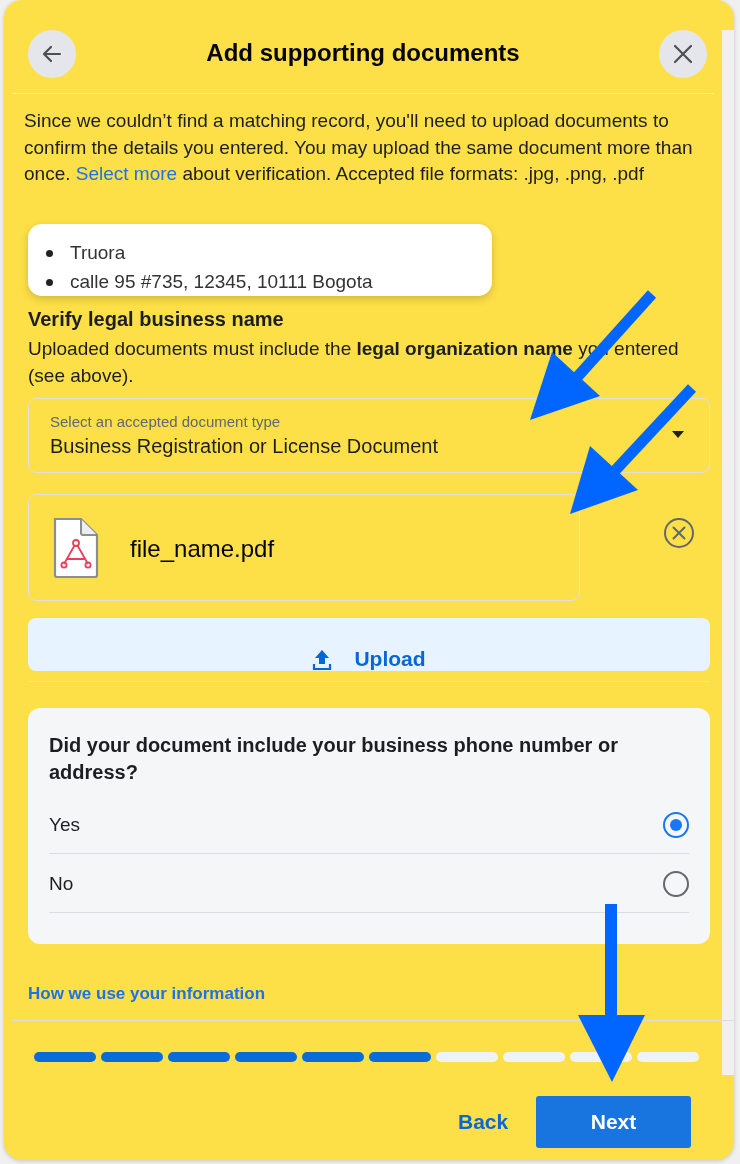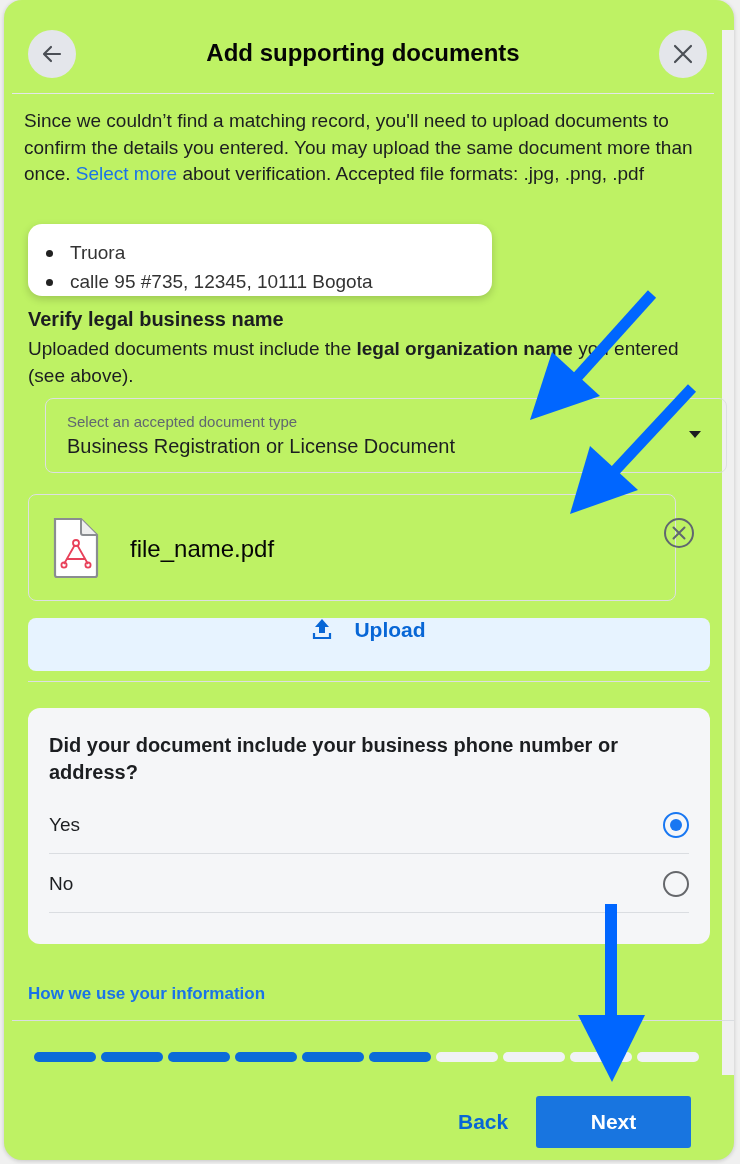--- a/index.html
+++ b/index.html
@@ -1,20 +1,20 @@
 <!DOCTYPE html>
 <html><head>
   <meta charset="utf-8">
   <style>
     * { box-sizing: border-box; margin: 0; padding: 0; }
     html, body { width: 740px; height: 1164px; background: #f0f0f0; overflow: hidden; }
     body { font-family: "Liberation Sans", sans-serif; color: #1c1e21; position: relative; }
     .dialog {
       position: absolute; left: 4px; top: 0; width: 730px; height: 1160px;
-      background: #bef264; border-radius: 18px;
+      background: #fde047; border-radius: 18px;
       box-shadow: 0 1px 4px rgba(0,0,0,0.18);
       overflow: hidden;
     }
     .scroll-track {
       position: absolute; left: 718px; top: 30px; width: 12px; height: 1045px;
       background: #f0f0f0;
     }
     .header {
       position: absolute; left: 8px; top: 0; width: 702px; height: 94px;
       border-bottom: 1px solid #e4e6eb;
@@ -45,38 +45,38 @@
     }
     .entered-card li::before {
       content: ""; position: absolute; left: 0; top: 12px; width: 7px; height: 7px;
       border-radius: 50%; background: #222;
     }
     .section-title { position: absolute; left: 4px; top: 200px; font-size: 20px; font-weight: bold; color: #1c1e21; }
     .section-desc { position: absolute; left: 4px; top: 228px; width: 660px; font-size: 19px; line-height: 26.5px; color: #1c1e21; }
     .section-desc b { font-weight: bold; }
     .select-box {
       position: absolute; left: 4px; top: 290px; width: 682px; height: 75px;
-      border: 1px solid #dddfe2; border-radius: 8px; cursor: pointer; margin-left: 17px;
+      border: 1px solid #dddfe2; border-radius: 8px; cursor: pointer;
     }
     .select-label { position: absolute; left: 21px; top: 14px; font-size: 15px; color: #606770; }
     .select-value { position: absolute; left: 21px; top: 36px; font-size: 20px; color: #1c1e21; }
     .select-caret {
       position: absolute; right: 25px; top: 32px; width: 0; height: 0;
       border-left: 6px solid transparent; border-right: 6px solid transparent; border-top: 7px solid #1c1e21;
     }
     .file-box {
-      position: absolute; left: 4px; top: 386px; width: 648px; height: 107px;
+      position: absolute; left: 4px; top: 386px; width: 552px; height: 107px;
       border: 1px solid #dddfe2; border-radius: 8px;
     }
     .file-icon { position: absolute; left: 22px; top: 22px; }
     .file-name { position: absolute; left: 101px; top: 40px; font-size: 24px; color: #050505; }
     .file-remove { position: absolute; left: 634px; top: 22px; cursor: pointer; }
     .upload-btn {
       position: absolute; left: 4px; top: 510px; width: 682px; height: 53px;
-      background: #e7f3ff; border-radius: 8px; display: flex; align-items: flex-start; justify-content: center;
+      background: #e7f3ff; border-radius: 8px; display: flex; align-items: flex-end; justify-content: center;
       cursor: pointer; gap: 22px;
     }
     .upload-label { color: #0866d6; font-size: 21px; font-weight: bold; }
     .divider1 { position: absolute; left: 4px; top: 573px; width: 682px; height: 1px; background: #dddfe2; }
     .question-card {
       position: absolute; left: 4px; top: 600px; width: 682px; height: 236px;
       background: #f5f6f8; border-radius: 12px;
     }
     .question-text { position: absolute; left: 21px; top: 24px; width: 640px; font-size: 20px; font-weight: bold; line-height: 27px; color: #1c1e21; }
     .radio-row {

